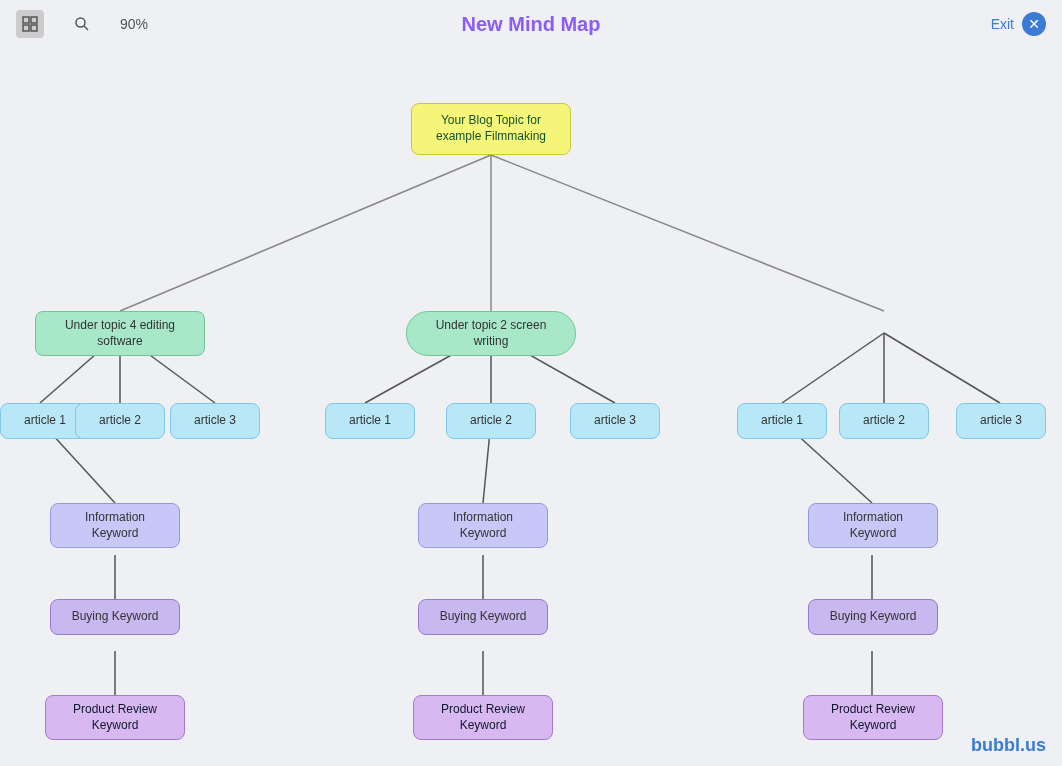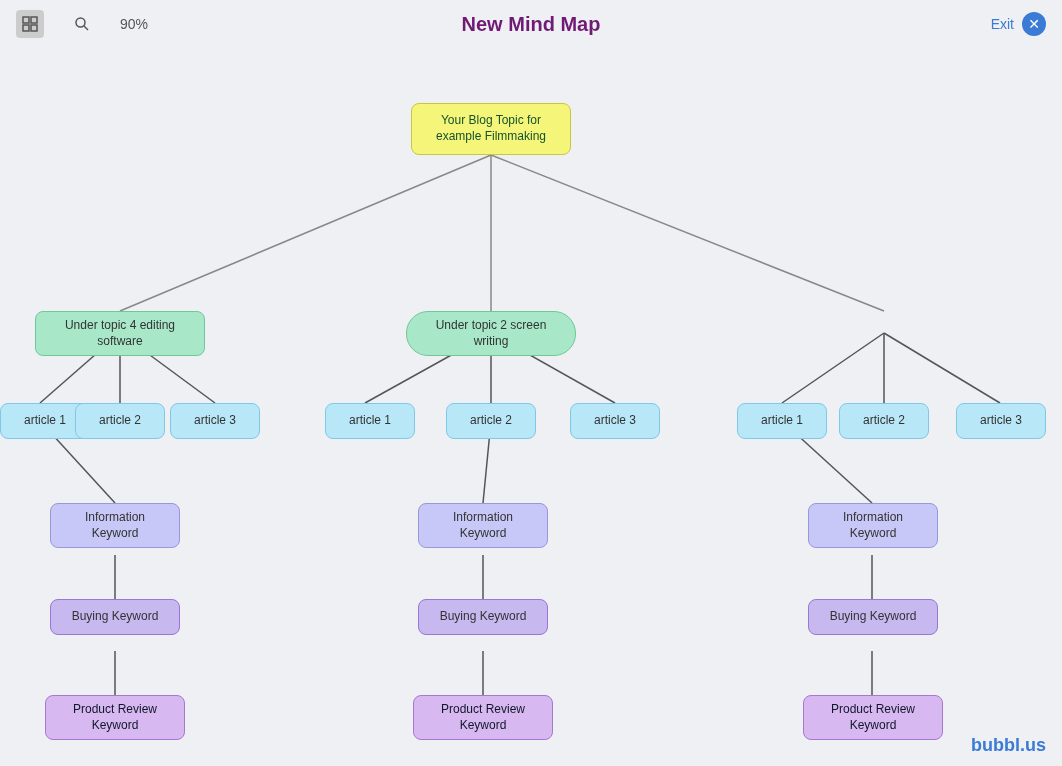--- a/index.html
+++ b/index.html
@@ -27,21 +27,21 @@
       display: flex;
       align-items: center;
       gap: 24px;
     }
     #header .title {
       position: absolute;
       left: 50%;
       transform: translateX(-50%);
       font-size: 20px;
       font-weight: bold;
-      color: #701a75;
+      color: #8b5cf6;
     }
     #header .right-tools {
       margin-left: auto;
       display: flex;
       align-items: center;
       gap: 8px;
     }
     .tool-icon {
       width: 28px; height: 28px;
       background: #ccc;

